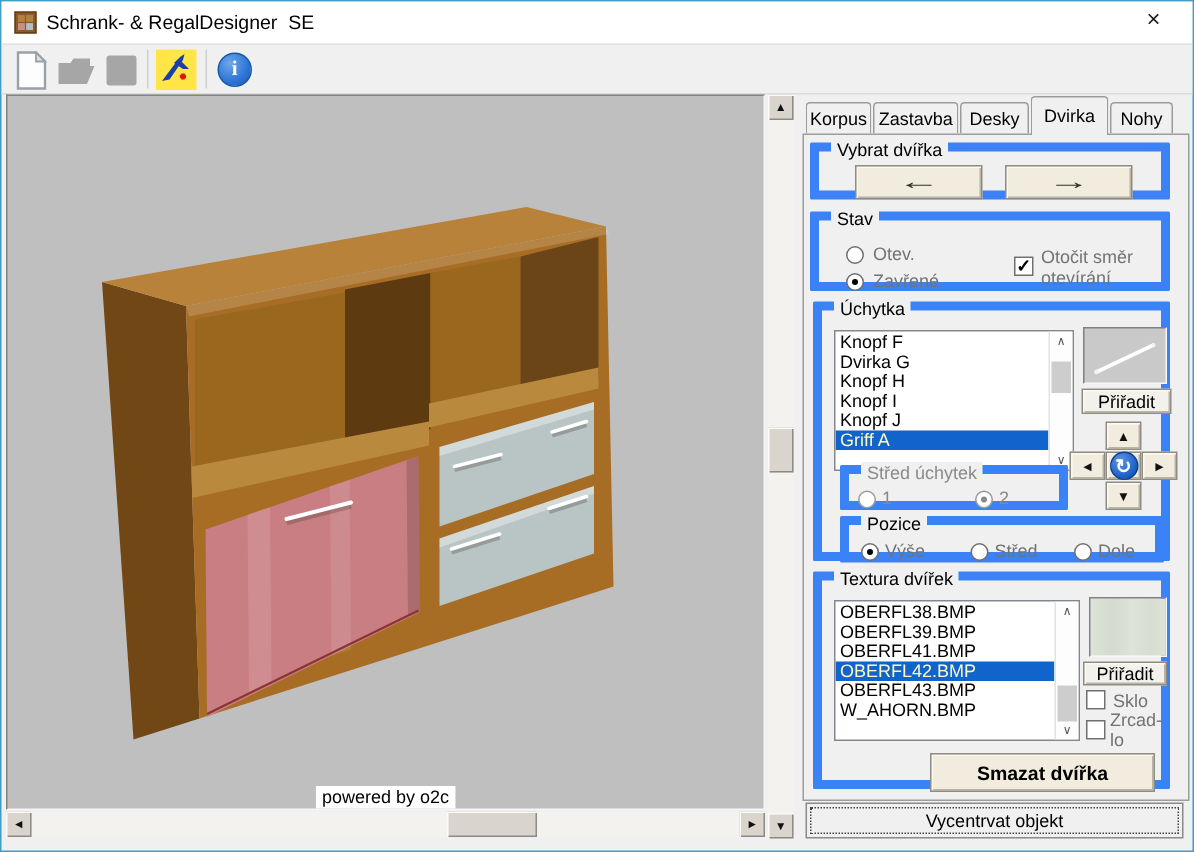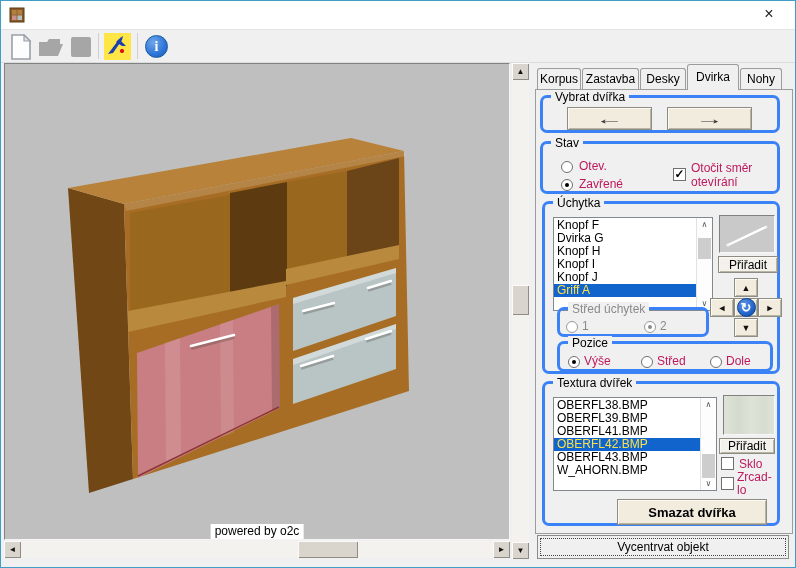--- a/index.html
+++ b/index.html
@@ -22,41 +22,41 @@
   
   .sb-v{position:absolute;left:511px;top:62px;width:17px;height:496px;background:#f4f2ee;}
   .sb-h{position:absolute;left:3px;top:540px;width:506px;height:17px;background:#f4f2ee;}
   .sb-btn{position:absolute;width:17px;height:17px;background:#d9d5cd;box-shadow:inset 1px 1px 0 #fcfbf9, inset -1px -1px 0 #8d8b83;display:flex;align-items:center;justify-content:center;font-size:8px;color:#111;}
   .sb-thumb{position:absolute;background:#d9d5cd;box-shadow:inset 1px 1px 0 #fcfbf9, inset -1px -1px 0 #8d8b83;}
   
   .tab{position:absolute;background:#f0f0f0;border:1px solid #9c9c9c;border-bottom:none;border-radius:3px 3px 0 0;font-size:12px;text-align:center;line-height:20px;color:#000;}
   .tab.active{z-index:5;line-height:24px;}
   .tab-panel{position:absolute;left:534px;top:88px;width:258px;height:445px;background:#f0f0f0;border:1px solid #9c9c9c;z-index:1;}
   
-  .group{position:absolute;border:3px solid #3b82f6;border-radius:7px;}
+  .group{position:absolute;border:6px solid #3b82f6;border-radius:1px;}
   .group-label{position:absolute;top:-8px;left:8px;background:#f0f0f0;padding:0 4px;font-size:12px;color:#000;white-space:nowrap;}
   .group.dis .group-label{color:#8a8a8a;}
   
   .btn{position:absolute;background:#f1ecdd;border:1px solid #8f8d83;box-shadow:inset 1px 1px 0 #fbf9f2, inset -1px -1px 0 #b9b5a4;font-size:12px;color:#000;display:flex;align-items:center;justify-content:center;}
   .btn.gray{background:#f2f1ec;}
   .arrow-glyph{font-size:15px;color:#2e2e2e;transform:scaleX(1.9);}
   .focus-btn{position:absolute;background:#f0f0f0;border:1px solid #8a8a8a;outline:1px dotted #444;outline-offset:-4px;font-size:12px;display:flex;align-items:center;justify-content:center;}
   
   .radio{position:absolute;width:12px;height:12px;border-radius:50%;background:#fff;border:1px solid #6f6f6f;}
   .radio.checked::after{content:"";position:absolute;left:3px;top:3px;width:4px;height:4px;border-radius:50%;background:#000;}
   .radio.dis{border-color:#9a9a9a;}
   .radio.dis.checked::after{background:#8a8a8a;}
-  .ctl-label{position:absolute;font-size:12px;color:#be185d;white-space:nowrap;}
+  .ctl-label{position:absolute;font-size:12px;color:#737373;white-space:nowrap;}
   .ctl-label.dis{color:#8a8a8a;}
   .checkbox{position:absolute;width:13px;height:13px;background:#fff;border:1px solid #6f6f6f;font-size:12px;line-height:11px;text-align:center;font-weight:bold;color:#000;}
   
   .listbox{position:absolute;background:#fff;border:1px solid #828790;overflow:hidden;}
   .list-rows{position:absolute;left:0;top:1px;right:16px;}
   .list-row{height:13px;line-height:13px;font-size:12px;color:#000;padding-left:3px;white-space:nowrap;}
-  .list-row.sel{background:var(--selection);color:#fde047;}
+  .list-row.sel{background:var(--selection);color:#fef9c3;}
   .flat-sb{position:absolute;right:0;top:0;bottom:0;width:16px;background:#fdfdfd;border-left:1px solid #e2e2e2;}
   .flat-sb .fsb-btn{position:absolute;left:0;width:15px;height:13px;text-align:center;font-size:8px;color:#555;line-height:13px;}
   .flat-sb .fsb-thumb{position:absolute;left:1px;width:13px;background:#cdcdcd;}
   
   .preview{position:absolute;border:1px solid;border-color:#808080 #f7f7f7 #f7f7f7 #808080;}
   
   .pad-btn{font-size:9px;color:#111;}
   .rotate-circle{width:19px;height:19px;border-radius:50%;background:radial-gradient(circle at 35% 30%,#5d95e8,#1e62c8 65%,#14459c);border:1px solid #0f3f8e;color:#fff;font-size:13px;font-weight:bold;line-height:18px;text-align:center;}
   .bold{font-weight:bold;font-size:13px;}
 </style>
@@ -66,20 +66,21 @@
 <div class="window">
 
   <div class="titlebar">
     <svg class="app-icon" viewBox="0 0 16 16">
       <rect x="1" y="1" width="14" height="14" fill="#8a5a28" stroke="#5d3a12"></rect>
       <rect x="3" y="3" width="4.6" height="4.6" fill="#b3813f"></rect>
       <rect x="8.4" y="3" width="4.6" height="4.6" fill="#b3813f"></rect>
       <rect x="3" y="8.4" width="4.6" height="4.6" fill="#c9908a"></rect>
       <rect x="8.4" y="8.4" width="4.6" height="4.6" fill="#b3c0c0"></rect>
     </svg>
+    <span class="title-text">Schrank- &amp; RegalDesigner  SE</span>
     <div class="close-btn">
       <span>×</span>
     </div>
   </div>
 
   <div class="toolbar">
     <div class="tool-btn" style="left:6px;">
       <svg width="22" height="26" viewBox="0 0 22 26">
         <path d="M2 1 L14 1 L20 7 L20 25 L2 25 Z" fill="#fdfdfd" stroke="#9aa0a8" stroke-width="1.6"></path>
         <path d="M14 1 L14 7 L20 7 Z" fill="#dfe3e8" stroke="#9aa0a8" stroke-width="1.2"></path>

